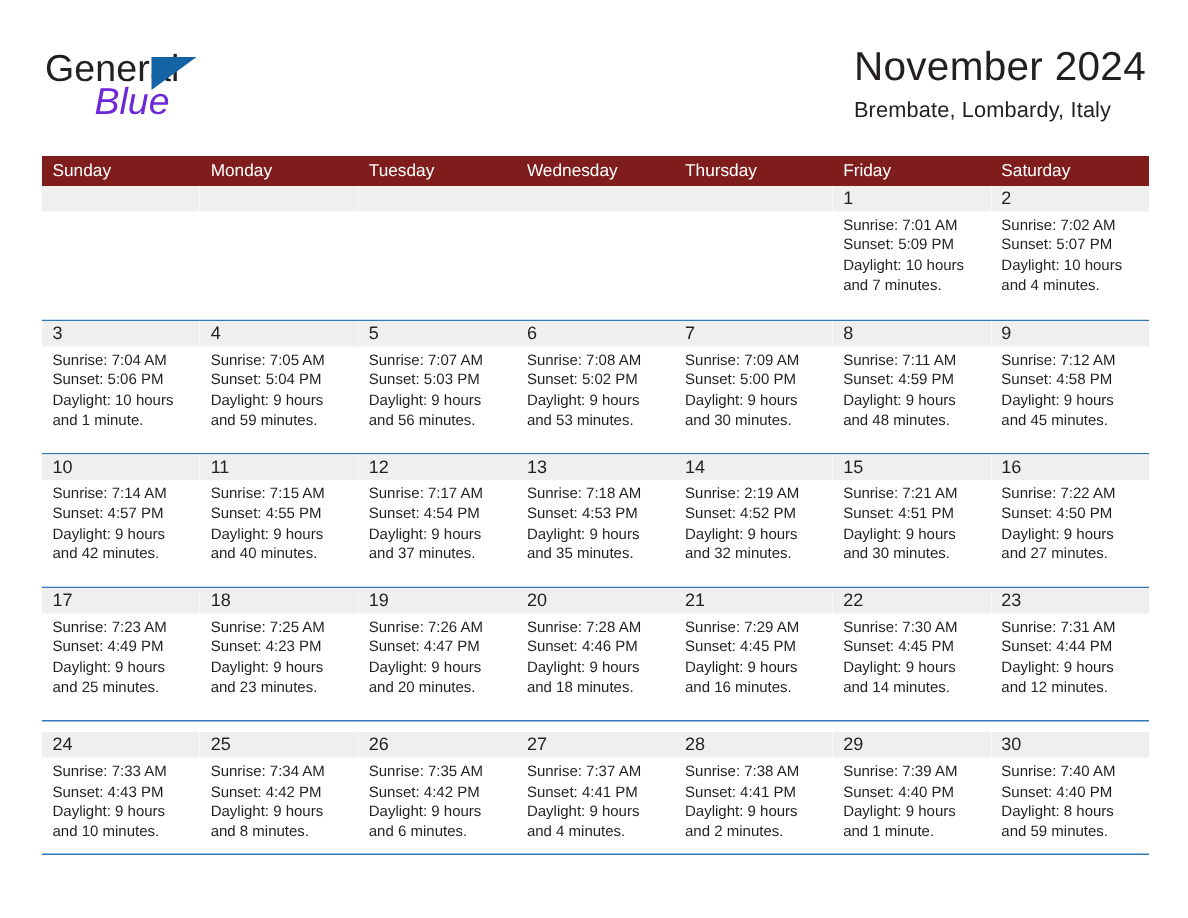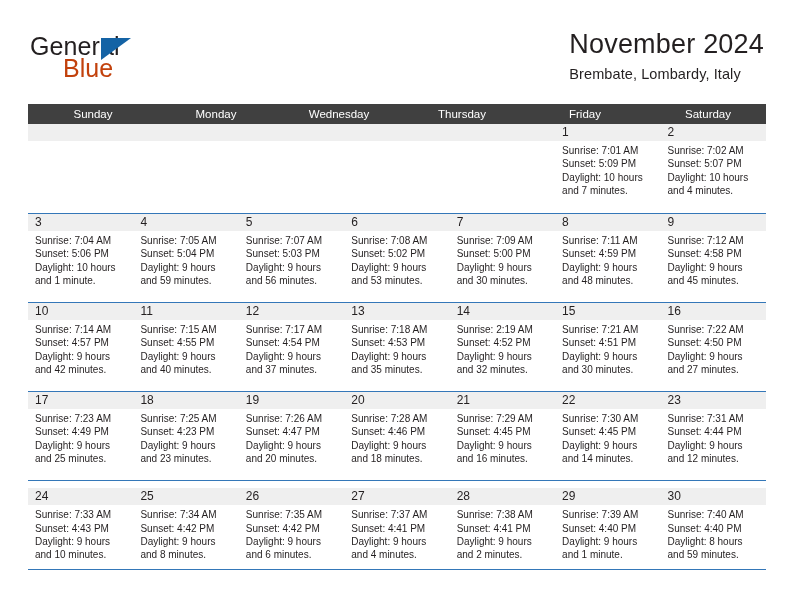--- a/index.html
+++ b/index.html
@@ -45,23 +45,24 @@
     letter-spacing: 0.1px;
     color: #231f20;
     font-family: "Liberation Sans", sans-serif;
     font-weight: 400;
   }
   .logo-blue {
     position: absolute;
     left: 35px;
     top: 22px;
     font-size: 25px;
-    color: #c2410c;
+    color: #6d28d9;
     font-family: "Liberation Sans", sans-serif;
     font-weight: 400;
+    font-style: italic;
   }
   .logo-tri {
     position: absolute;
     left: 73px;
     top: 6px;
     width: 0;
     height: 0;
     border-top: 22px solid #1463a5;
     border-right: 30px solid transparent;
   }
@@ -91,23 +92,22 @@
   
   .calendar {
     position: absolute;
     left: 28px;
     top: 104px;
     width: 738px;
   }
 
   .dow-row {
     display: flex;
-    background: #404040;
+    background: #7f1d1d;
     height: 20px;
-    text-align: center;
   }
   .dow {
     flex: 1 1 0;
     color: #ffffff;
     font-size: 11.5px;
     line-height: 20px;
     padding-left: 7px;
     box-sizing: border-box;
     white-space: nowrap;
   }
@@ -176,20 +176,21 @@
       <div class="cal-subtitle">Brembate, Lombardy, Italy</div>
     </div>
 
   </div>
 
   <div class="calendar">
 
     <div class="dow-row">
       <div class="dow">Sunday</div>
       <div class="dow">Monday</div>
+      <div class="dow">Tuesday</div>
       <div class="dow">Wednesday</div>
       <div class="dow">Thursday</div>
       <div class="dow">Friday</div>
       <div class="dow">Saturday</div>
     </div>
 
     <div id="weeks-container">
         <div class="week first">
           <div class="cell">
             <div class="daynum-band"></div>

